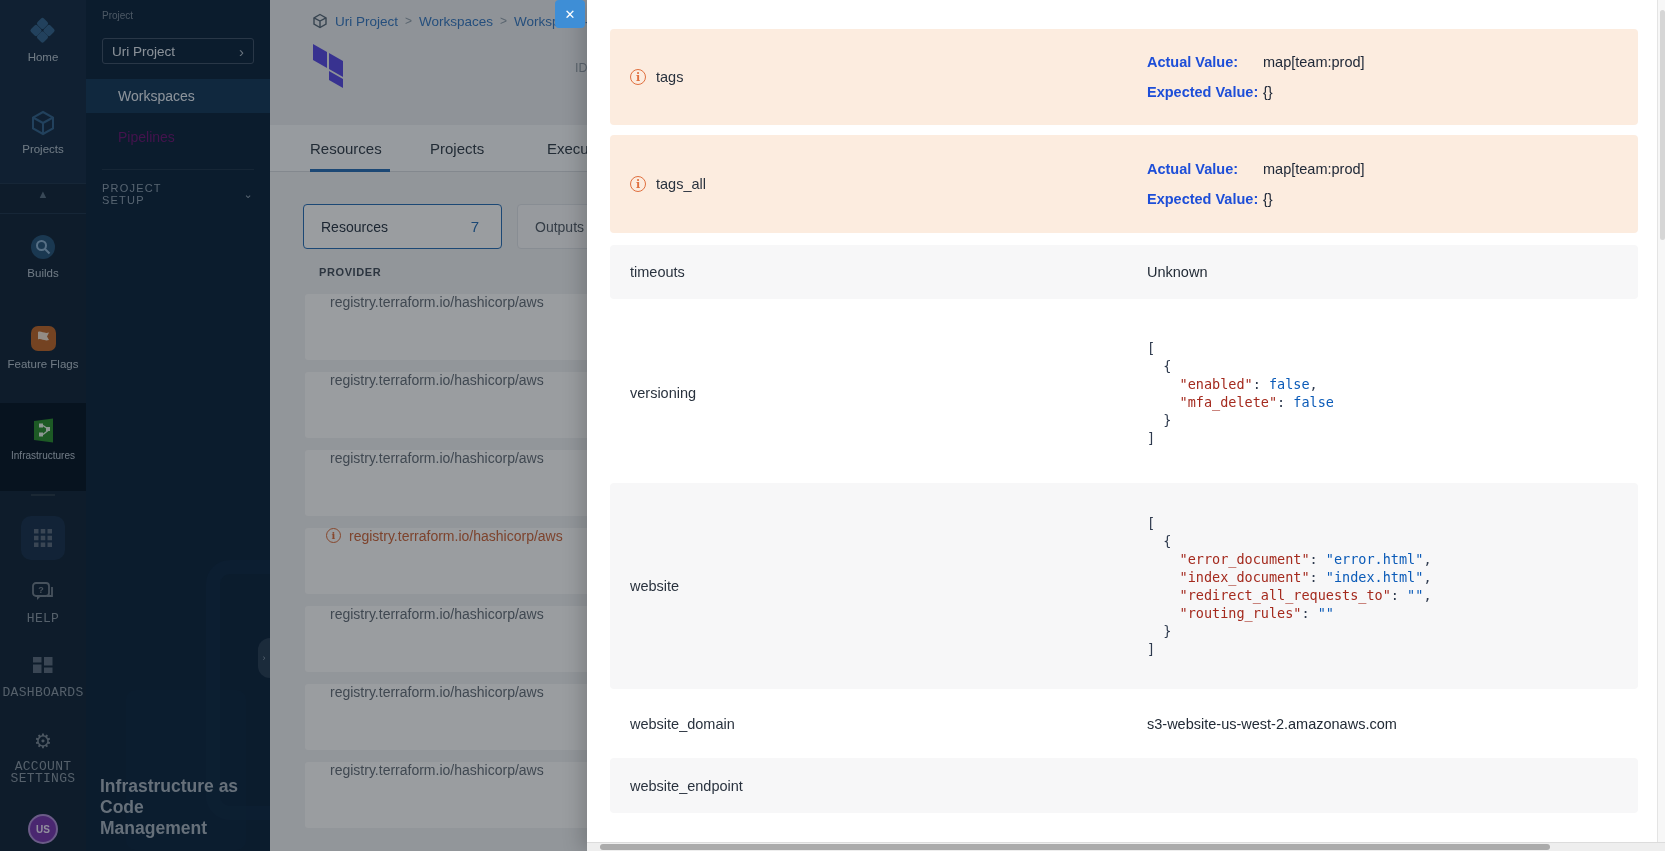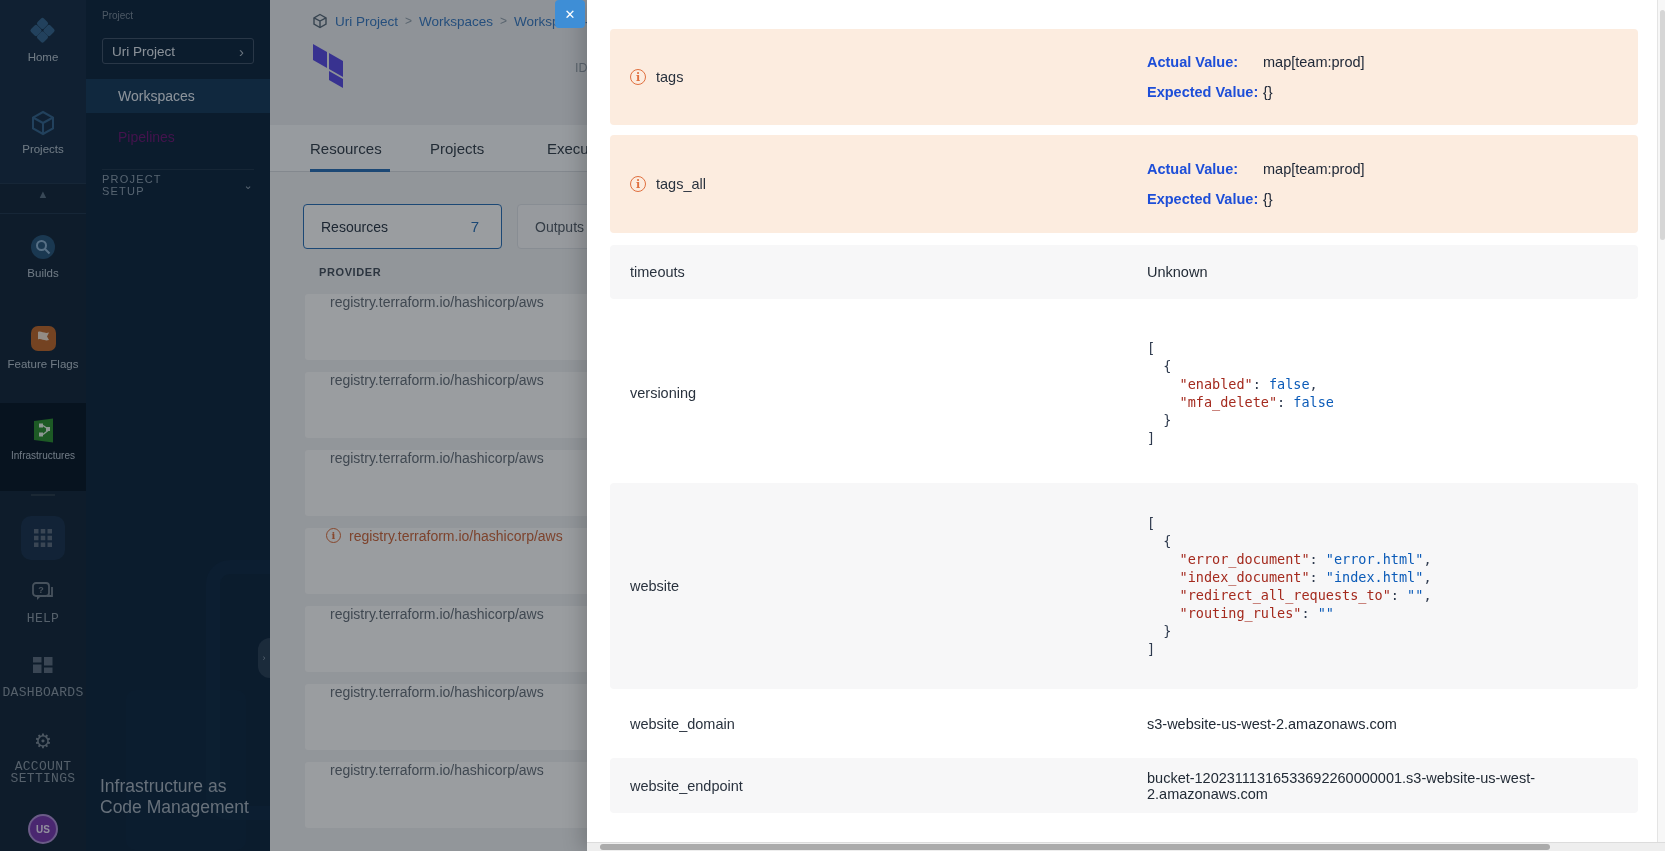--- a/index.html
+++ b/index.html
@@ -33,24 +33,24 @@
   .pattern2 { position:absolute; left:40px; top:690px; width:120px; height:160px; background:#142e47; opacity:.5; border-radius:10px; }
   .sb-project-label { position:absolute; left:102px; top:10px; font-size:10px; color:#7e8d9c; }
   .sb-select { position:absolute; left:102px; top:38px; width:152px; height:26px; border:1px solid #44566c;
                border-radius:3px; display:flex; align-items:center; padding:0 9px; cursor:pointer; }
   .sb-select-text { font-size:13.5px; color:#e4ebf2; flex:1; }
   .sb-select-chev { color:#aebbc8; font-size:15px; }
   .sb-item { position:absolute; left:86px; width:184px; height:34px; display:flex; align-items:center;
              padding-left:32px; font-size:14px; color:#701a75; cursor:pointer; }
   .sb-item.active { background:#1a3c5d; color:#e7eef5; }
   .sb-divider { position:absolute; left:102px; top:169px; width:152px; height:1px; background:#24394f; }
-  .sb-setup { position:absolute; left:102px; top:173px; width:152px; display:flex; align-items:center;
+  .sb-setup { position:absolute; left:102px; top:182px; width:152px; display:flex; align-items:center;
               justify-content:flex-end; color:#8fa0b0; font-size:11px; letter-spacing:1.2px; cursor:pointer;gap:42px; }
   .sb-footer { position:absolute; left:100px; top:776px; width:155px; font-size:17.5px; line-height:21px;
-               font-weight:normal; color:#a9b4c0; }
+               font-weight:bold; color:#a9b4c0; }
   .sb-handle { position:absolute; left:258px; top:638px; width:12px; height:40px; background:#2c4157;
                border-radius:12px 0 0 12px; z-index:2; display:flex; align-items:center; justify-content:center;
                color:#8fa0b0; font-size:9px; cursor:pointer; }
 
   
   .main { position:absolute; left:270px; top:0; width:1395px; height:851px; background:#f2f3f5; z-index:1; }
   .header-band { position:absolute; left:0; top:0; width:1395px; height:125px; background:#edeff2; }
   .breadcrumb { position:absolute; left:42px; top:13px; display:flex; align-items:center; gap:7px; font-size:13.5px; }
   .bc-link { color:#3c7cc4; cursor:pointer; }
   .bc-sep { color:#93a0ad; font-size:12px; }
@@ -396,21 +396,20 @@
       <div class="drow-value code"><div class="code-line"><span class="tok-p">[</span></div><div class="code-line"><span class="tok-p">  {</span></div><div class="code-line"><span class="tok-s">    </span><span class="tok-k">"error_document"</span><span class="tok-p">: </span><span class="tok-v">"error.html"</span><span class="tok-p">,</span></div><div class="code-line"><span class="tok-s">    </span><span class="tok-k">"index_document"</span><span class="tok-p">: </span><span class="tok-v">"index.html"</span><span class="tok-p">,</span></div><div class="code-line"><span class="tok-s">    </span><span class="tok-k">"redirect_all_requests_to"</span><span class="tok-p">: </span><span class="tok-v">""</span><span class="tok-p">,</span></div><div class="code-line"><span class="tok-s">    </span><span class="tok-k">"routing_rules"</span><span class="tok-p">: </span><span class="tok-v">""</span></div><div class="code-line"><span class="tok-p">  }</span></div><div class="code-line"><span class="tok-p">]</span></div></div>
     </div>
 
     <div class="drow row-6">
       <div class="drow-label">website_domain</div>
       <div class="drow-value">s3-website-us-west-2.amazonaws.com</div>
     </div>
 
     <div class="drow gray row-7">
       <div class="drow-label">website_endpoint</div>
-      <div class="drow-value">bucket-12023111316533692260000001.s3-website-us-west-2.amazonaws.com</div>
     </div>
 
     <div class="hscroll">
       <div class="hscroll-thumb"></div>
     </div>
     <div class="vscroll">
       <div class="vscroll-thumb"></div>
     </div>
   </aside>
 

